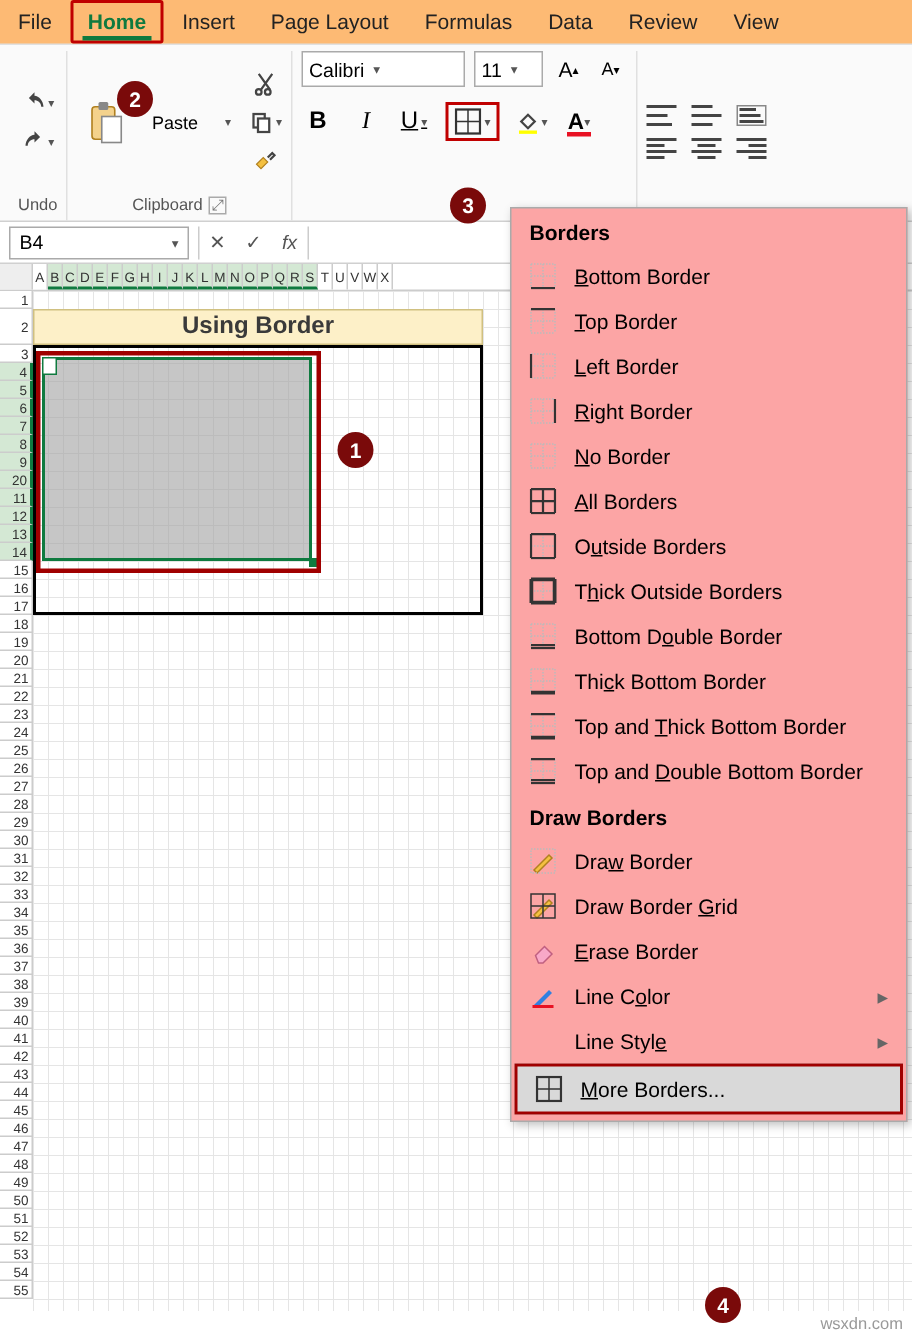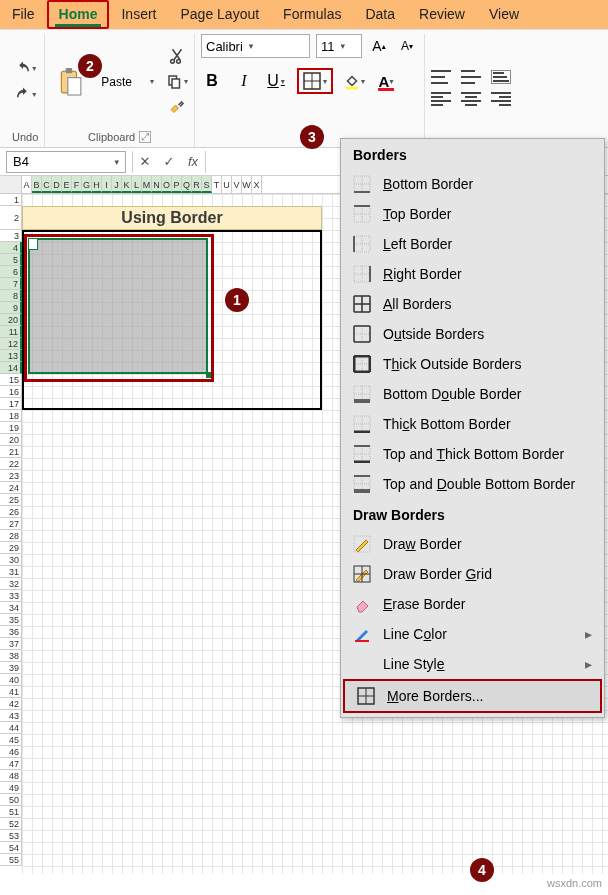--- a/index.html
+++ b/index.html
@@ -58,21 +58,21 @@
 .thick-box { position: absolute; left: 0; top: 36px; width: 300px; height: 180px; border: 2px solid #000; }
 .sel-range { position: absolute; left: 6px; top: 44px; width: 180px; height: 136px; background: rgba(160,160,160,0.6); border: 2px solid #0f7a3f; }
 .sel-first { position: absolute; left: 6px; top: 44px; width: 10px; height: 12px; background: #fff; border: 1px solid #0f7a3f; }
 .sel-handle { position: absolute; left: 184px; top: 178px; width: 6px; height: 6px; background: #0f7a3f; }
 .red-sel { position: absolute; left: 2px; top: 40px; width: 190px; height: 148px; border: 3px solid #a00000; }
 
 
 .callout { position: absolute; width: 24px; height: 24px; border-radius: 50%; background: #7a0a0a; color: #fff; font-weight: bold; font-size: 14px; display: flex; align-items: center; justify-content: center; z-index: 50; }
 
 
-.dropdown { position: absolute; left: 340px; top: 138px; width: 265px; background: #e5e5e5; border: 1px solid #aaa; box-shadow: 2px 2px 6px rgba(0,0,0,0.25); z-index: 40; padding-bottom: 4px; }
+.dropdown { position: absolute; left: 340px; top: 138px; width: 265px; background: #fca5a5; border: 1px solid #aaa; box-shadow: 2px 2px 6px rgba(0,0,0,0.25); z-index: 40; padding-bottom: 4px; }
 .dd-header { font-weight: bold; padding: 8px 12px 6px 12px; font-size: 14px; }
 .dd-item { display: flex; align-items: center; gap: 12px; padding: 6px 12px; font-size: 14px; cursor: pointer; }
 .dd-item.hl { background: #d9d9d9; border: 2px solid #a00000; margin: 0 2px; }
 .dd-icon { width: 18px; height: 18px; flex-shrink: 0; }
 .dd-item .u { text-decoration: underline; }
 .watermark { position: absolute; right: 6px; bottom: 6px; font-size: 11px; color: #999; z-index: 60; }
 </style>
 </head>
 <body>
 
@@ -411,20 +411,31 @@
         <span><span class="u">R</span>ight Border</span>
       </div>
       <div class="dd-item">
         <svg viewBox="0 0 18 18" class="dd-icon">
           <line x1="1" y1="1" x2="1" y2="17" stroke="#bbb" stroke-dasharray="1 1"></line>
           <line x1="1" y1="1" x2="17" y2="1" stroke="#bbb" stroke-dasharray="1 1"></line>
           <line x1="9" y1="1" x2="9" y2="17" stroke="#bbb" stroke-dasharray="1 1"></line>
           <line x1="1" y1="9" x2="17" y2="9" stroke="#bbb" stroke-dasharray="1 1"></line>
           <line x1="17" y1="1" x2="17" y2="17" stroke="#bbb" stroke-dasharray="1 1"></line>
           <line x1="1" y1="17" x2="17" y2="17" stroke="#bbb" stroke-dasharray="1 1"></line>
+        </svg>
+        <span><span class="u">N</span>o Border</span>
+      </div>
+      <div class="dd-item">
+        <svg viewBox="0 0 18 18" class="dd-icon">
+          <line x1="1" y1="1" x2="1" y2="17" stroke="#bbb" stroke-dasharray="1 1"></line>
+          <line x1="1" y1="1" x2="17" y2="1" stroke="#bbb" stroke-dasharray="1 1"></line>
+          <line x1="9" y1="1" x2="9" y2="17" stroke="#bbb" stroke-dasharray="1 1"></line>
+          <line x1="1" y1="9" x2="17" y2="9" stroke="#bbb" stroke-dasharray="1 1"></line>
+          <line x1="17" y1="1" x2="17" y2="17" stroke="#bbb" stroke-dasharray="1 1"></line>
+          <line x1="1" y1="17" x2="17" y2="17" stroke="#bbb" stroke-dasharray="1 1"></line>
           <line x1="1" y1="1" x2="17" y2="1" stroke="#333" stroke-width="1.5"></line>
           <line x1="1" y1="17" x2="17" y2="17" stroke="#333" stroke-width="1.5"></line>
           <line x1="1" y1="1" x2="1" y2="17" stroke="#333" stroke-width="1.5"></line>
           <line x1="17" y1="1" x2="17" y2="17" stroke="#333" stroke-width="1.5"></line>
           <line x1="9" y1="1" x2="9" y2="17" stroke="#333" stroke-width="1.5"></line>
           <line x1="1" y1="9" x2="17" y2="9" stroke="#333" stroke-width="1.5"></line>
         </svg>
         <span><span class="u">A</span>ll Borders</span>
       </div>
       <div class="dd-item">

